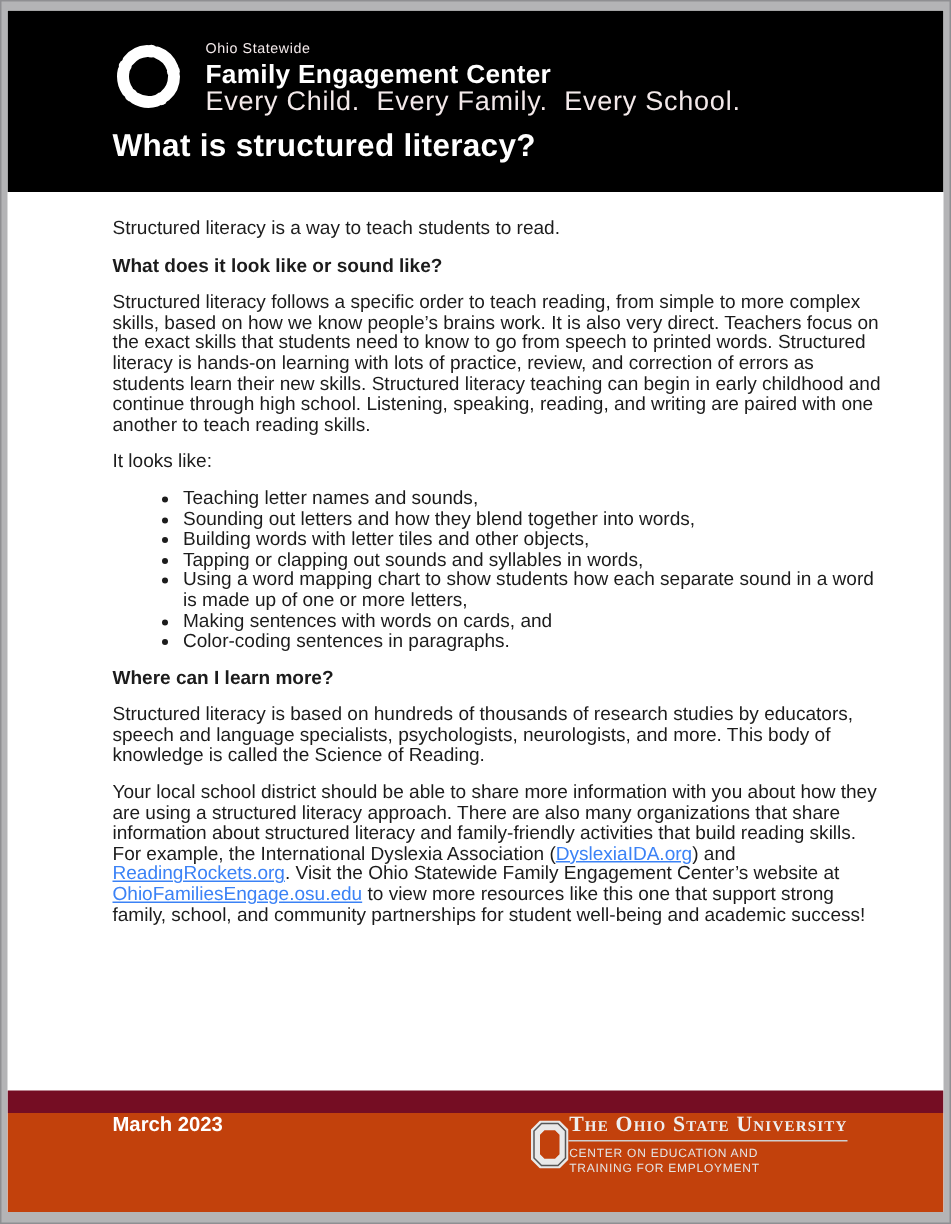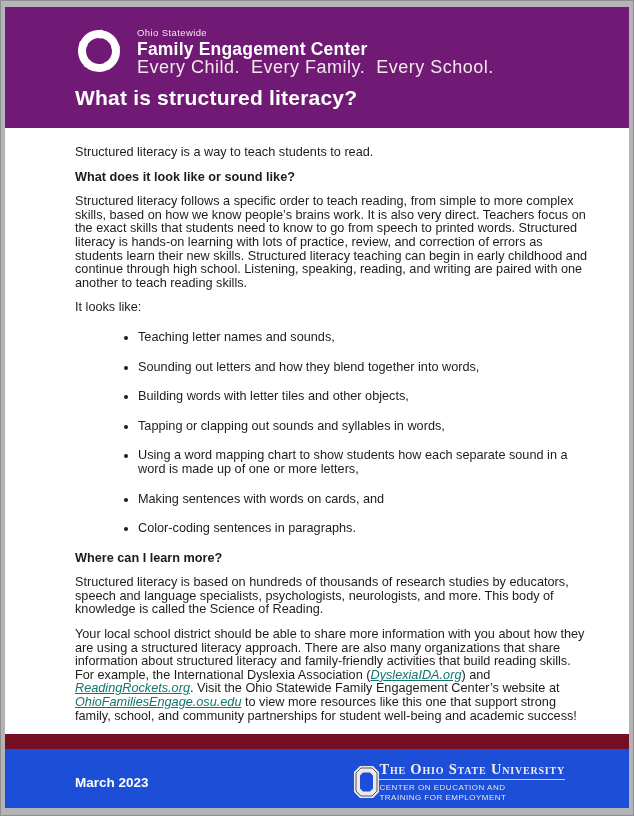--- a/index.html
+++ b/index.html
@@ -19,21 +19,21 @@
     width: 624px; height: 801px;
     background: #ffffff;
     display: flex; flex-direction: column;
     overflow: hidden;
   }
 
   
   .masthead {
     position: relative;
     height: 121px; flex: 0 0 121px;
-    background: #701a75;
+    background: #000000;
     color: #ffffff;
   }
   .logo-row {
     position: absolute; left: 67px; top: 17px;
     display: flex; align-items: center; gap: 11px;
   }
   .logo-icon { width: 54px; height: 54px; flex: 0 0 54px; }
   .logo-text { display: flex; flex-direction: column; }
   .org-small { font-size: 9.5px; letter-spacing: .4px; color: #f3e9ea; line-height: 12px; }
   .org-name  { font-size: 17.5px; font-weight: 700; letter-spacing: .2px; line-height: 21px; color:#fff; }
@@ -46,29 +46,29 @@
   
   .doc-body {
     flex: 1 1 auto;
     padding: 18px 37px 0 70px;
     font-size: 12.7px; line-height: 13.6px;
     color: #1c1c1c;
   }
   .doc-body p { margin: 0 0 11px; }
   .doc-body .qhead { margin: 0 0 11px; font-size: 12.7px; font-weight: 700; }
   .doc-body ul { margin: 0 0 11px; padding-left: 47px; }
-  .doc-body li { margin: 16px; padding: 0; }
-  .doc-body a { color: #0f766e; text-decoration: underline; cursor: pointer; font-style: italic; }
+  .doc-body li { margin: 0; padding: 0; }
+  .doc-body a { color: #3b82f6; text-decoration: underline; cursor: pointer; }
 
   
   .accent-band { height: 15px; flex: 0 0 15px; background: #750d23; }
   .footer {
     height: 66px; flex: 0 0 66px;
-    background: #1d4ed8; color: #ffffff;
-    display: flex; align-items: center; justify-content: space-between;
+    background: #c2410c; color: #ffffff;
+    display: flex; align-items: flex-start; justify-content: space-between;
     padding: 0 64px 0 70px;
   }
   .footer-date { font-size: 13.5px; font-weight: 700; }
   .osu-lockup { display: flex; align-items: center; }
   .osu-o { width: 25px; height: 32px; flex: 0 0 25px; }
   .osu-text { display: flex; flex-direction: column; }
   .osu-name {
     font-family: "Liberation Serif", serif;
     font-variant: small-caps;
     font-size: 14.5px; font-weight: 600; letter-spacing: .8px;

